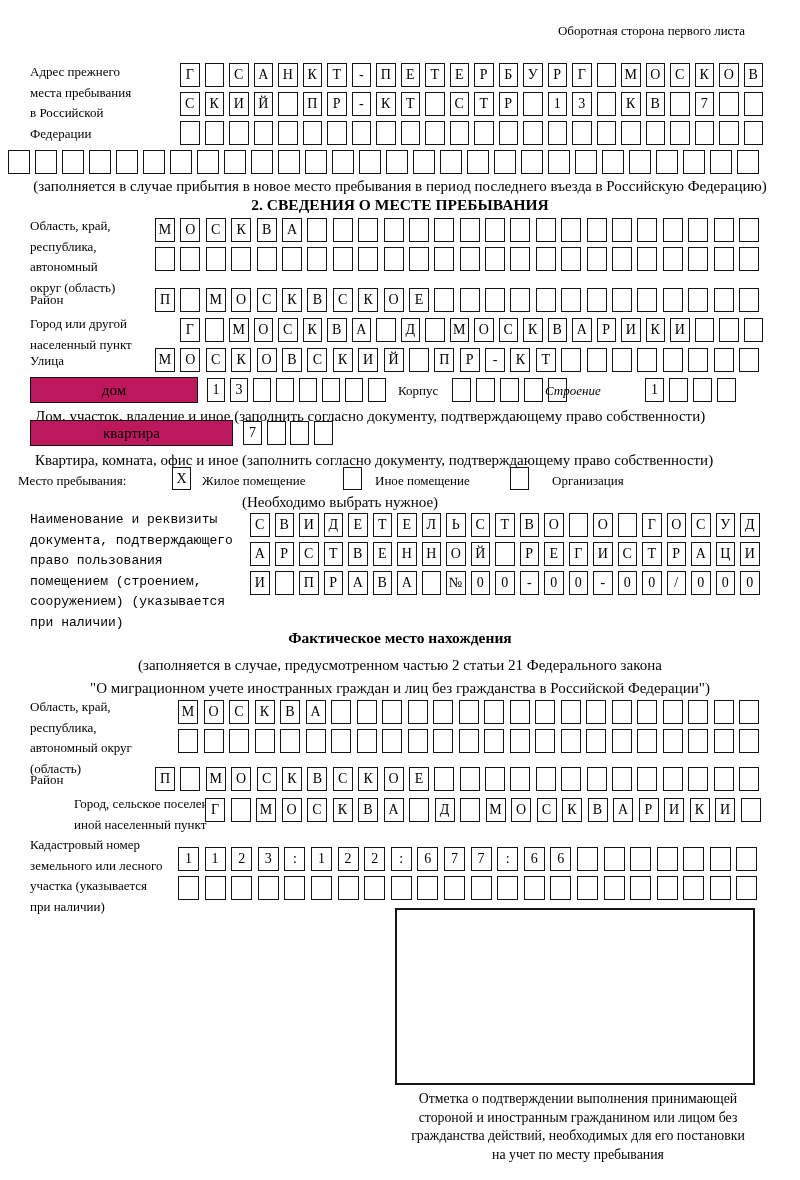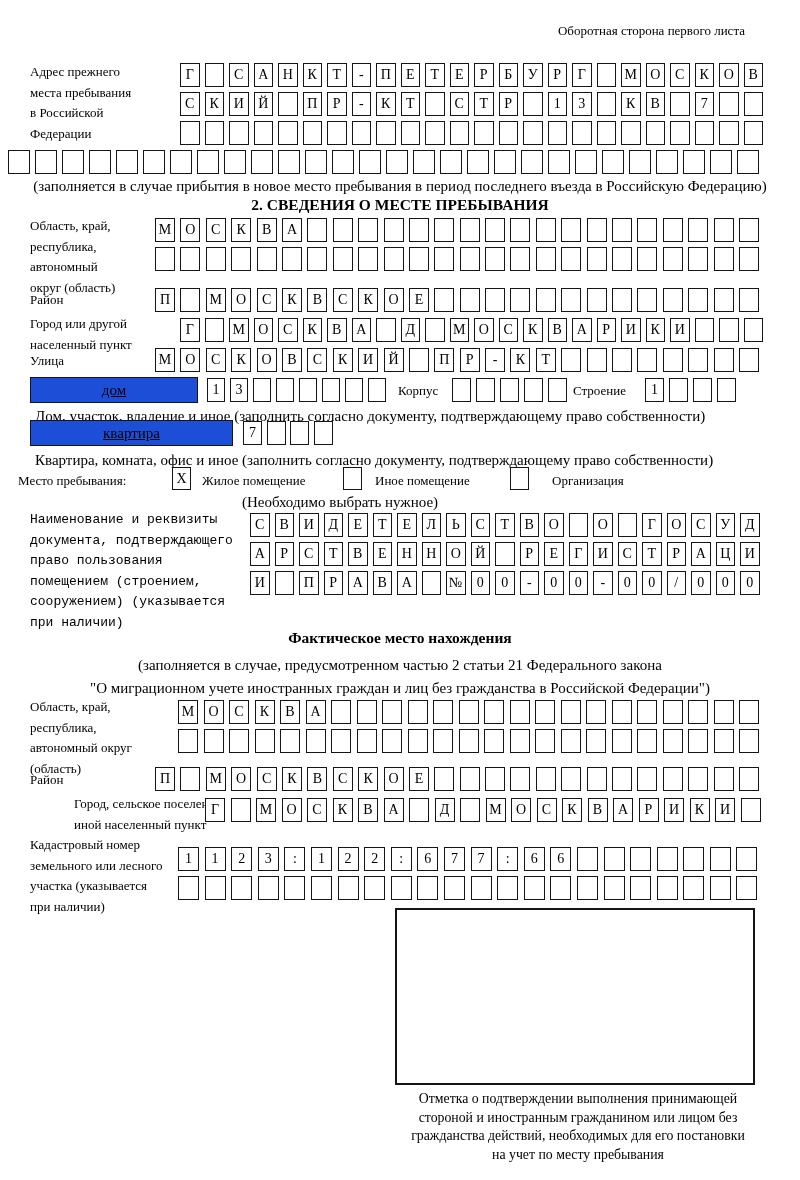--- a/index.html
+++ b/index.html
@@ -14,22 +14,22 @@
   .title{font-weight:bold;font-size:15.5px;}
   .center{text-align:center;}
   .cellrow{position:absolute;display:flex;gap:5px;}
   .cell{
     flex:none;width:var(--cw,19px);height:24px;box-sizing:border-box;
     border:1.6px solid #151515;background:#fff;
     display:flex;align-items:center;justify-content:center;
     font-size:14px;line-height:1;
   }
   .widebox{
-    position:absolute;box-sizing:border-box;border:1.8px solid #151515;background:#1d4ed8;
-    display:flex;align-items:center;justify-content:center;font-size:15px;text-decoration:underline;
+    position:absolute;box-sizing:border-box;border:1.8px solid #151515;background:#be185d;
+    display:flex;align-items:center;justify-content:center;font-size:15px;
   }
   .checkbox{
     position:absolute;box-sizing:border-box;width:19px;height:23px;
     border:1.6px solid #151515;background:#fff;
     display:flex;align-items:center;justify-content:center;font-size:14px;
   }
   .stampbox{position:absolute;box-sizing:border-box;border:2px solid #151515;background:#fff;}
 </style>
 </head>
 <body>
@@ -306,21 +306,21 @@
     <span class="cell"></span>
   </div>
 <div class="abs label" style="left:398px;top:381px;">Корпус</div>
 <div class="cellrow" style="left:452px;top:378px;">
     <span class="cell"></span>
     <span class="cell"></span>
     <span class="cell"></span>
     <span class="cell"></span>
     <span class="cell"></span>
   </div>
-<div class="abs label" style="left:573px;top:381px;">Строение</div>
+<div class="abs label" style="left:545px;top:381px;font-style:italic;">Строение</div>
 <div class="cellrow" style="left:645px;top:378px;">
     <span class="cell">1</span>
     <span class="cell"></span>
     <span class="cell"></span>
     <span class="cell"></span>
   </div>
 <div class="abs note" style="left:35px;top:408px;width:740px;">Дом, участок, владение и иное (заполнить согласно документу, подтверждающему право собственности)</div>
 
 <div class="widebox" style="left:30px;top:420px;width:203px;height:26px;">квартира</div>
 <div class="cellrow" style="left:243px;top:421px;gap:4.5px;">

